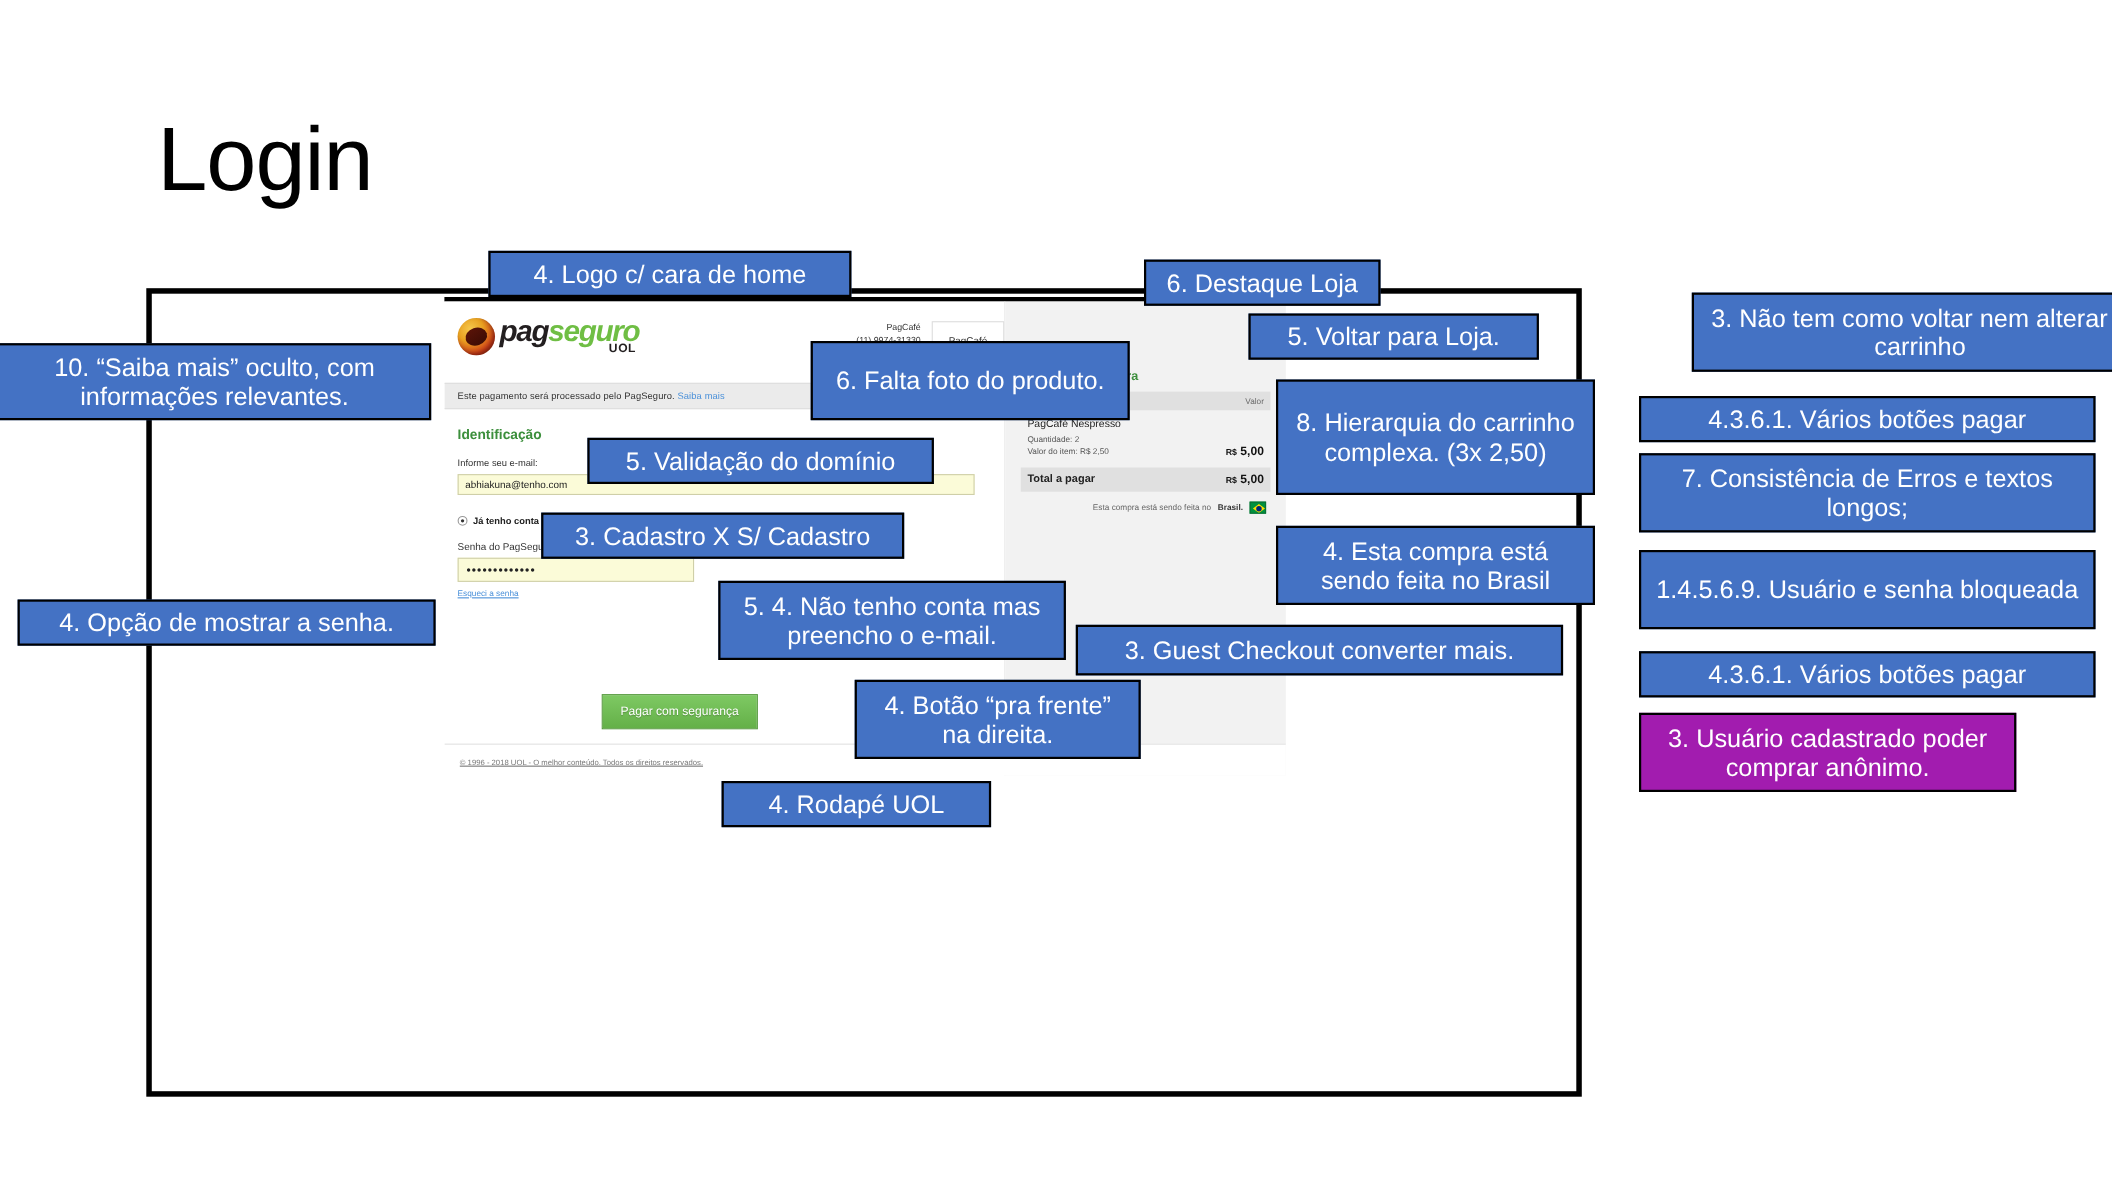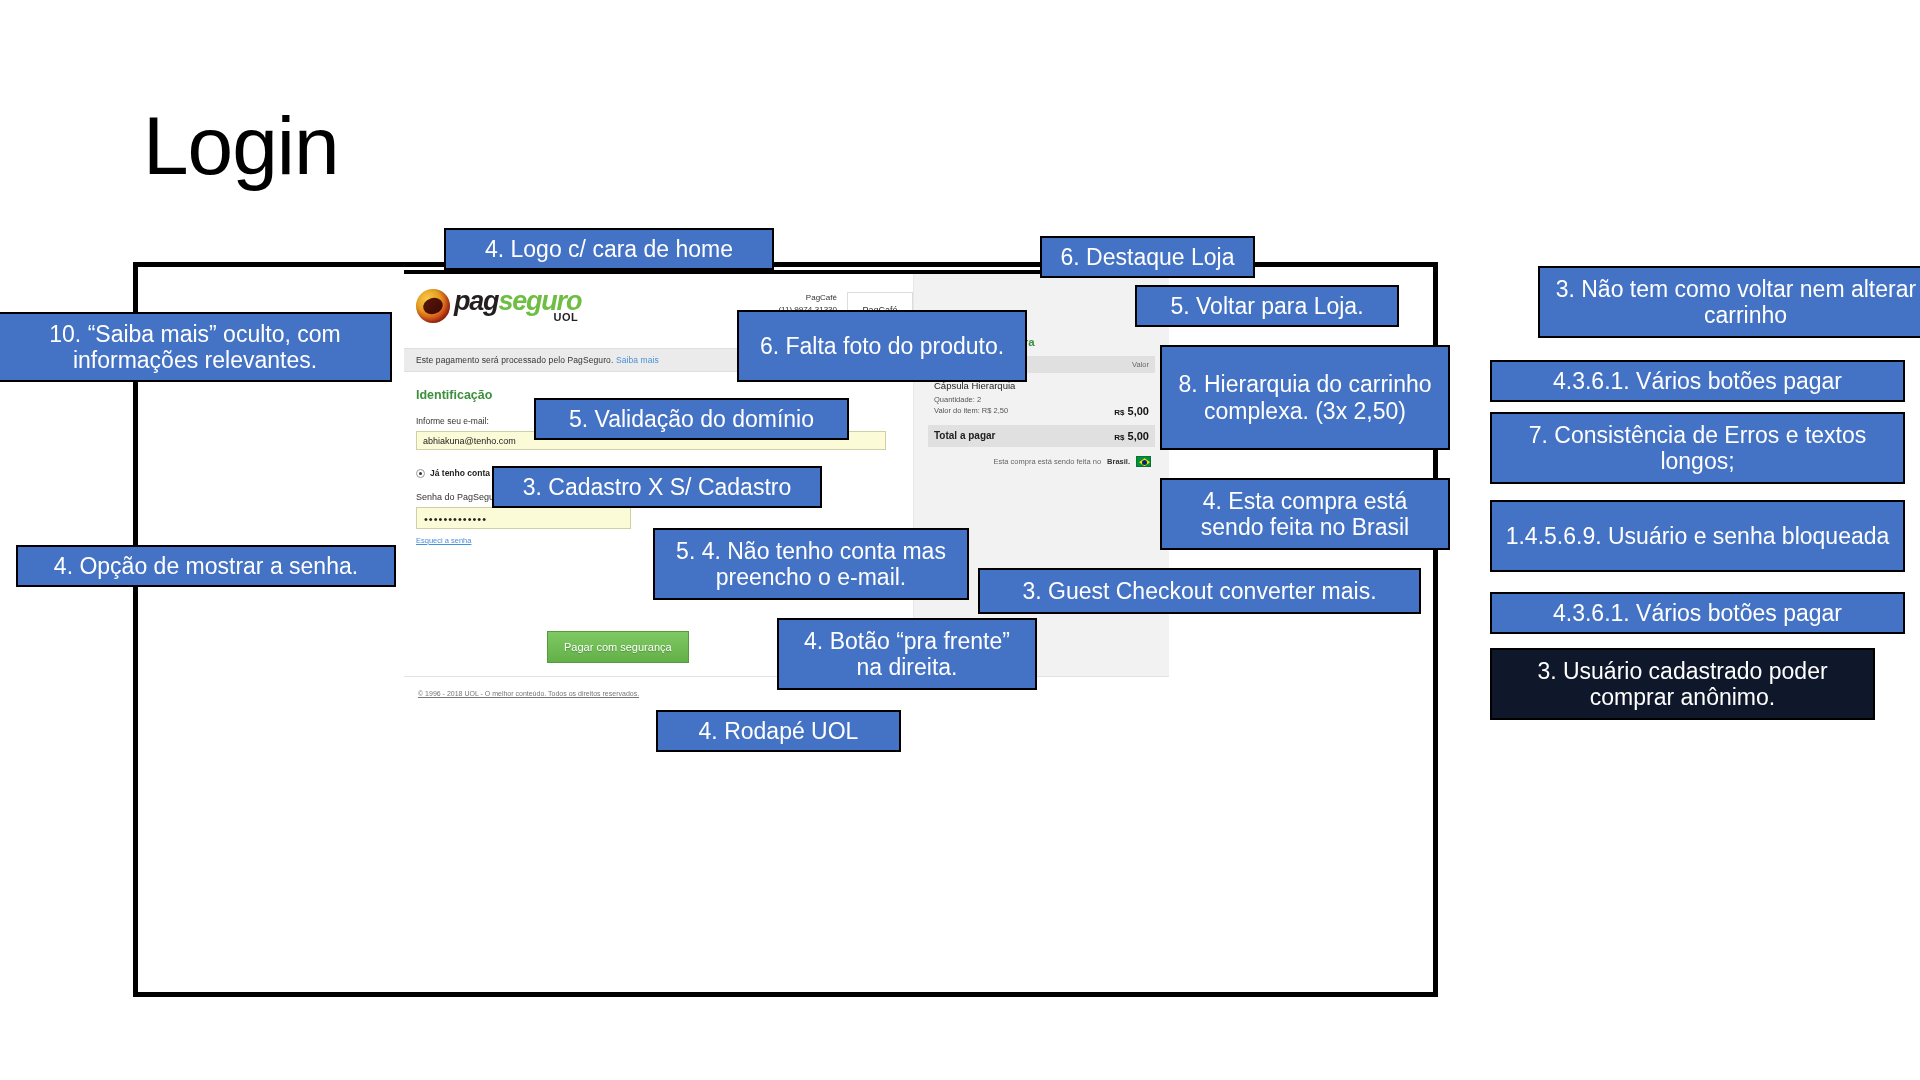--- a/index.html
+++ b/index.html
@@ -261,21 +261,21 @@
       <div class="shot-right">
         <div class="cart">
           <div class="cart-h">Resumo da compra</div>
 
           <div class="cart-head-row">
             <span>Descrição</span>
             <span>Valor</span>
           </div>
 
           <div class="cart-item">
-            <div class="cart-item-name">Cápsula Hierarquia</div>
+            <div class="cart-item-name">PagCafé Nespresso</div>
             <div class="cart-item-row">
               <div class="cart-item-meta">
                 <div>Quantidade: 2</div>
                 <div>Valor do item: R$ 2,50</div>
               </div>
               <div class="cart-price"><span class="cur">R$</span> <span>5,00</span></div>
             </div>
           </div>
 
           <div class="cart-total-row">
@@ -311,16 +311,16 @@
       <div class="cal" style="left: 16px; top: 545px; width: 380px; height: 42px; background: rgb(68, 114, 196);">4. Opção de mostrar a senha.</div>
       <div class="cal" style="left: 653px; top: 528px; width: 316px; height: 72px; background: rgb(68, 114, 196);">5. 4. Não tenho conta mas preencho o e-mail.</div>
       <div class="cal" style="left: 978px; top: 568px; width: 443px; height: 46px; background: rgb(68, 114, 196);">3. Guest Checkout converter mais.</div>
       <div class="cal" style="left: 777px; top: 618px; width: 260px; height: 72px; background: rgb(68, 114, 196);">4. Botão “pra frente” na direita.</div>
       <div class="cal" style="left: 656px; top: 710px; width: 245px; height: 42px; background: rgb(68, 114, 196);">4. Rodapé UOL</div>
       <div class="cal" style="left: 1538px; top: 266px; width: 415px; height: 72px; background: rgb(68, 114, 196);">3. Não tem como voltar nem alterar o carrinho</div>
       <div class="cal" style="left: 1490px; top: 360px; width: 415px; height: 42px; background: rgb(68, 114, 196);">4.3.6.1. Vários botões pagar</div>
       <div class="cal" style="left: 1490px; top: 412px; width: 415px; height: 72px; background: rgb(68, 114, 196);">7. Consistência de Erros e textos longos;</div>
       <div class="cal" style="left: 1490px; top: 500px; width: 415px; height: 72px; background: rgb(68, 114, 196);">1.4.5.6.9. Usuário e senha bloqueada</div>
       <div class="cal" style="left: 1490px; top: 592px; width: 415px; height: 42px; background: rgb(68, 114, 196);">4.3.6.1. Vários botões pagar</div>
-      <div class="cal" style="left: 1490px; top: 648px; width: 385px; height: 72px; background: #0f172a;">3. Usuário cadastrado poder comprar anônimo.</div>
+      <div class="cal" style="left: 1490px; top: 648px; width: 343px; height: 72px; background: #a21caf;">3. Usuário cadastrado poder comprar anônimo.</div>
     </div>
 
 </div>
 
 </body></html>

